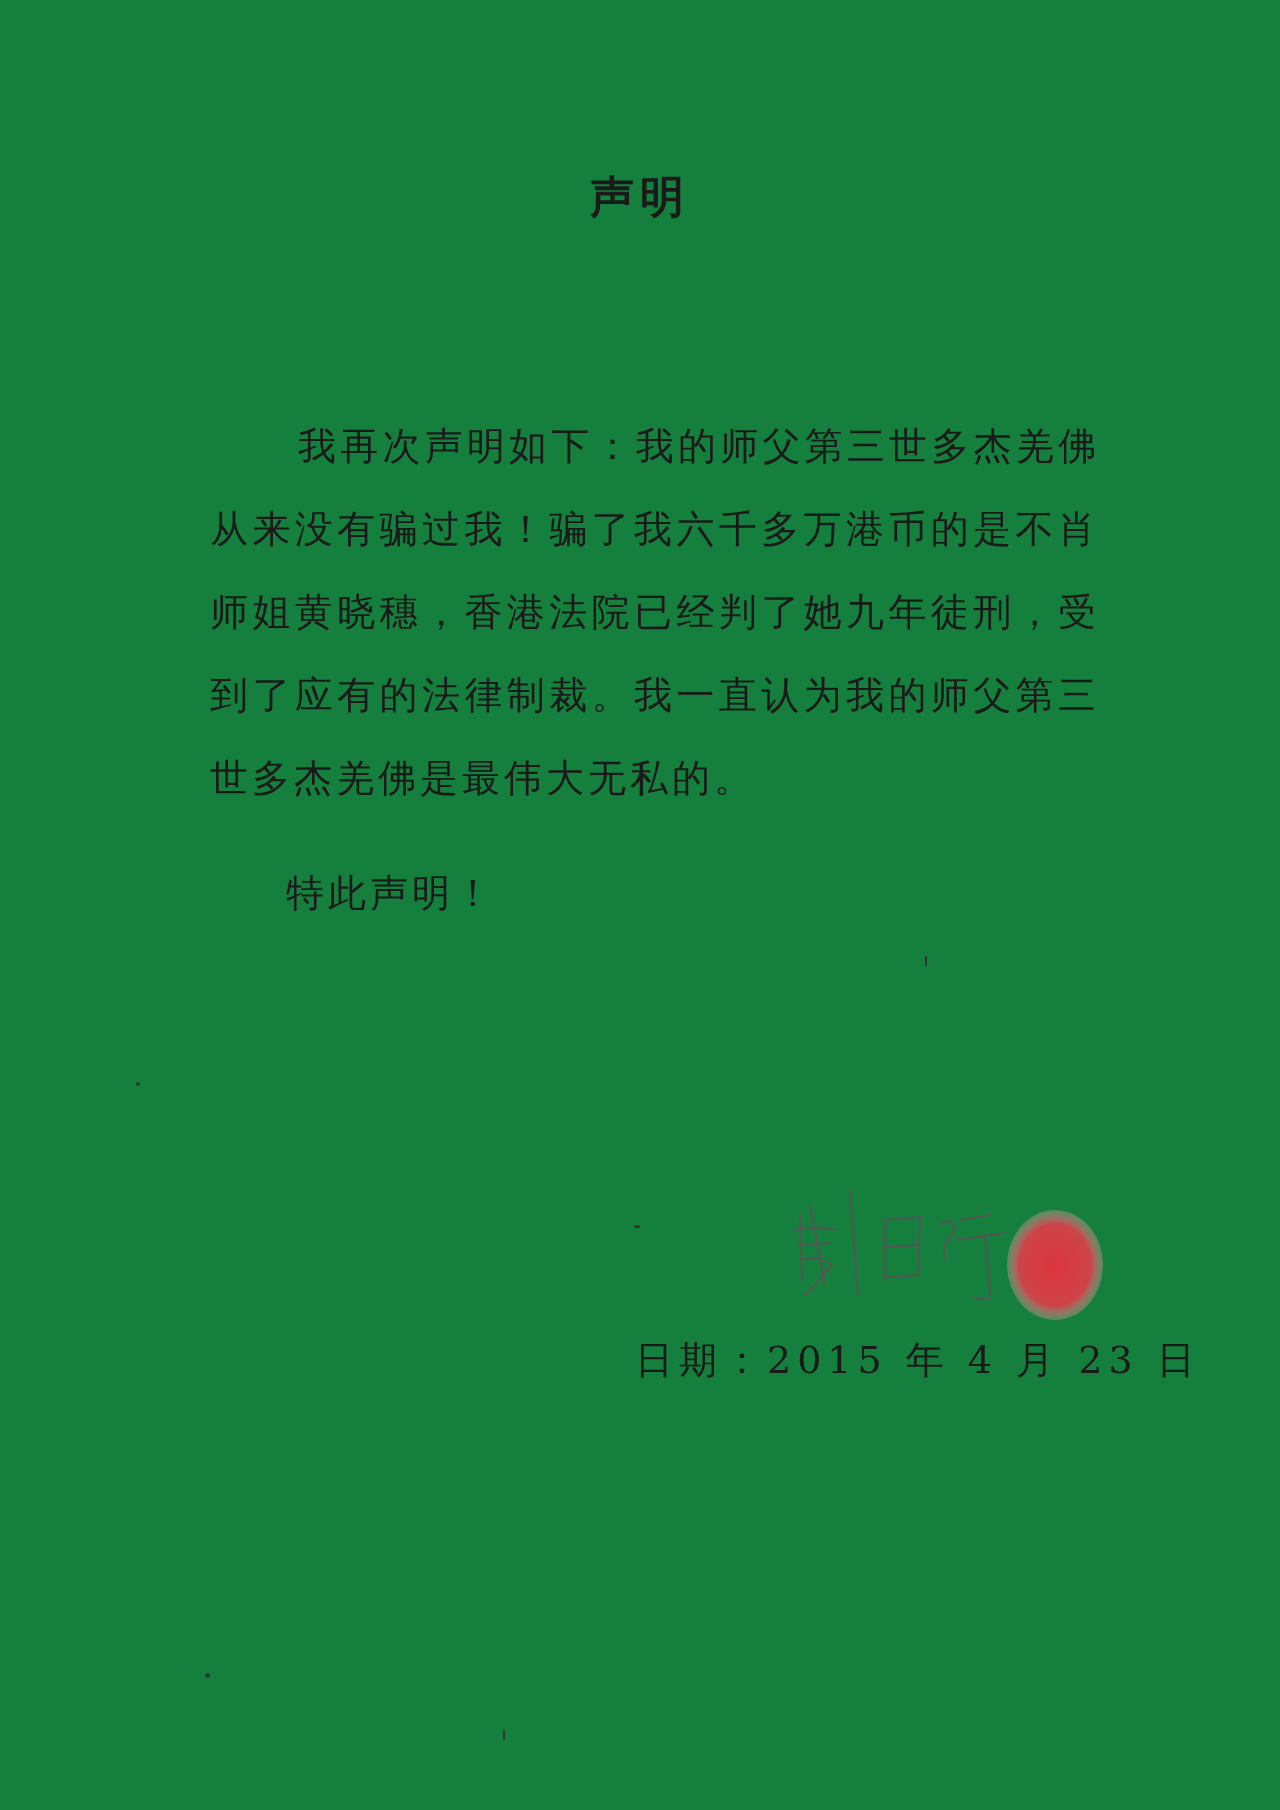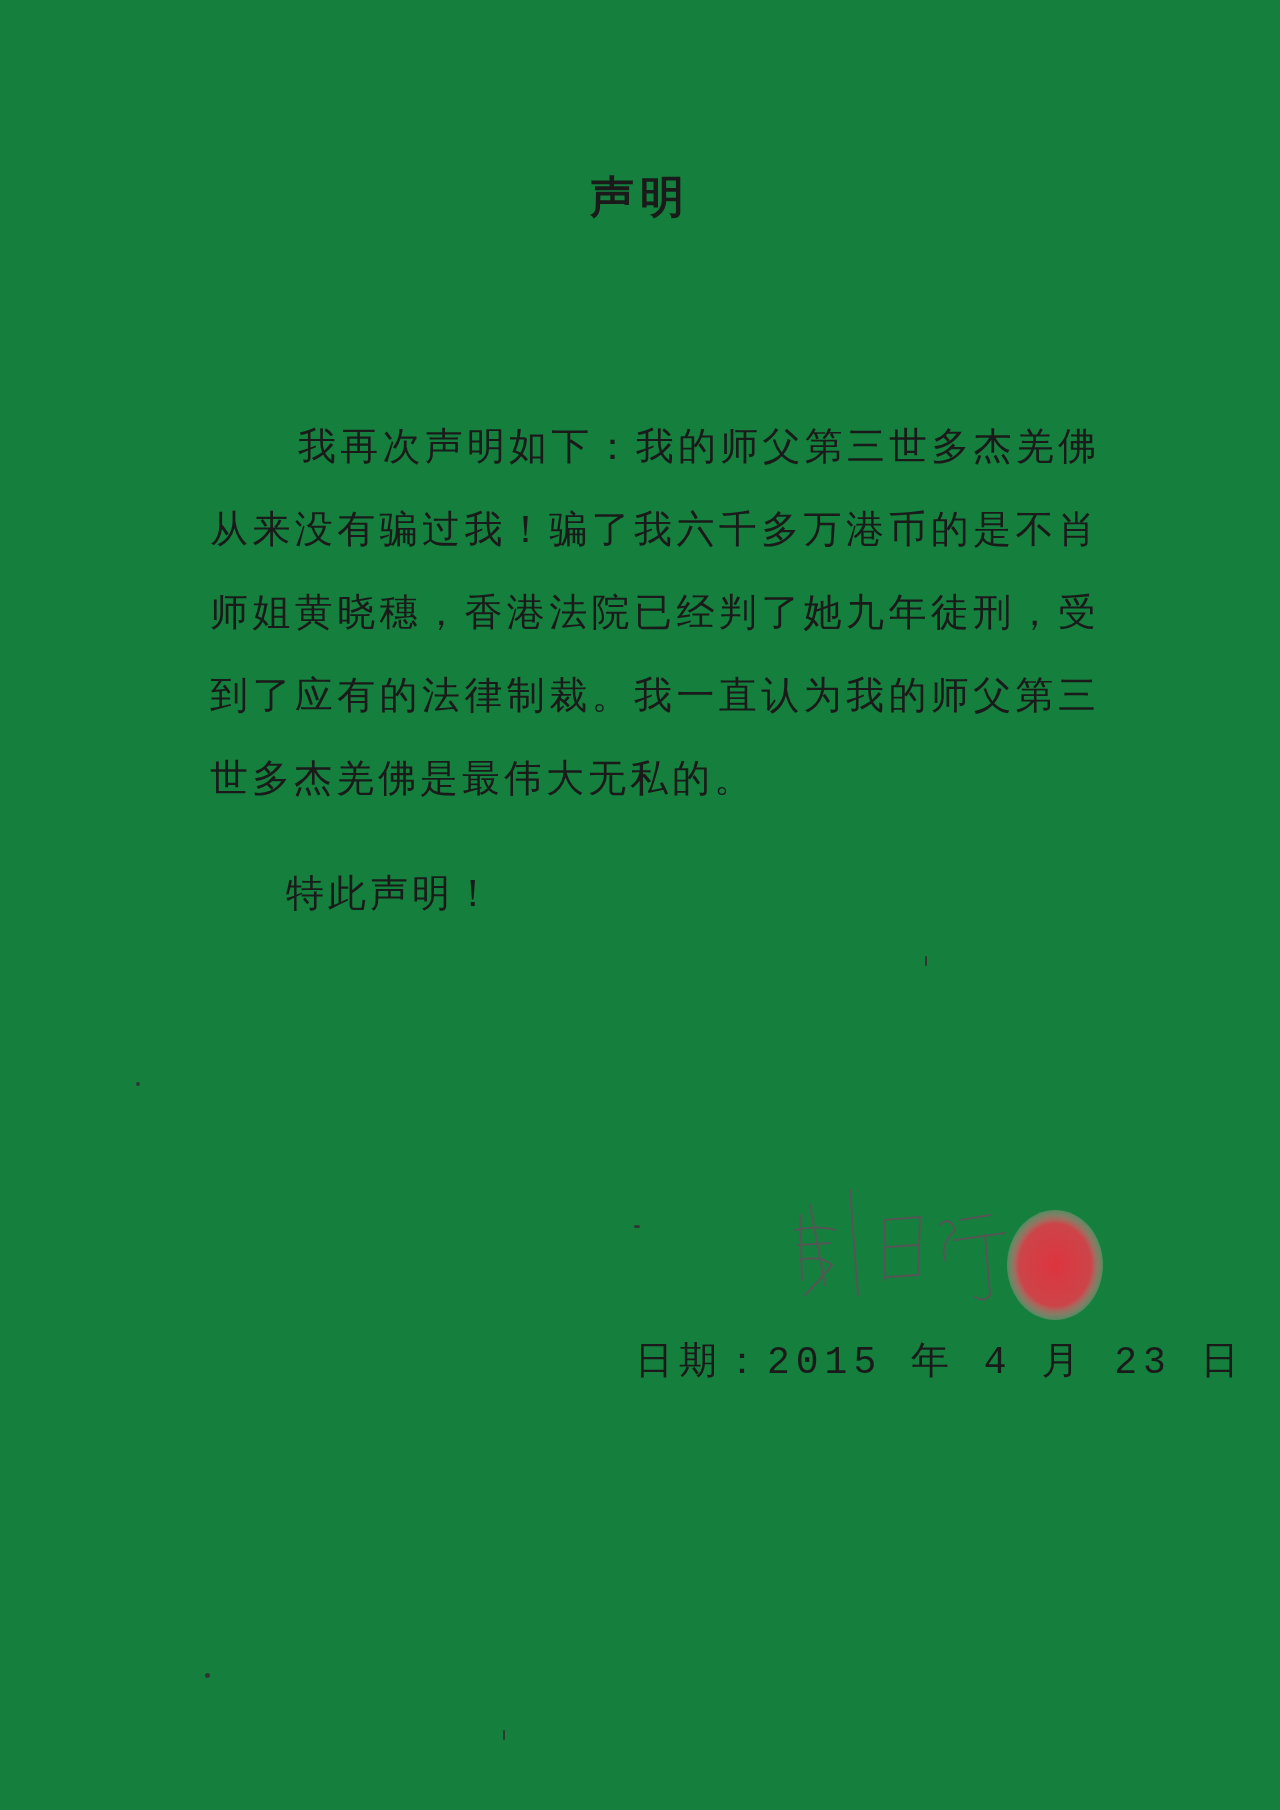--- a/index.html
+++ b/index.html
@@ -29,21 +29,21 @@
   }
   .signer {
     position: absolute; left: 790px; top: 1102px;
     font-size: 36px; letter-spacing: 6px;
   }
   .signature {
     position: absolute; left: 790px; top: 1185px; width: 340px; height: 150px;
   }
   .date {
     position: absolute; left: 635px; top: 1335px;
-    font-size: 38px; letter-spacing: 6px; font-family: Liberation Mono, monospace;
+    font-size: 38px; letter-spacing: 6px;
   }
   .speck { position: absolute; background: #333; border-radius: 50%; }
 </style>
 </head>
 <body>
 
 <div class="page">
   <div class="title">声明</div>
 
   <div class="body-text">我再次声明如下：我的师父第三世多杰羌佛从来没有骗过我！骗了我六千多万港币的是不肖师姐黄晓穗，香港法院已经判了她九年徒刑，受到了应有的法律制裁。我一直认为我的师父第三世多杰羌佛是最伟大无私的。</div>

